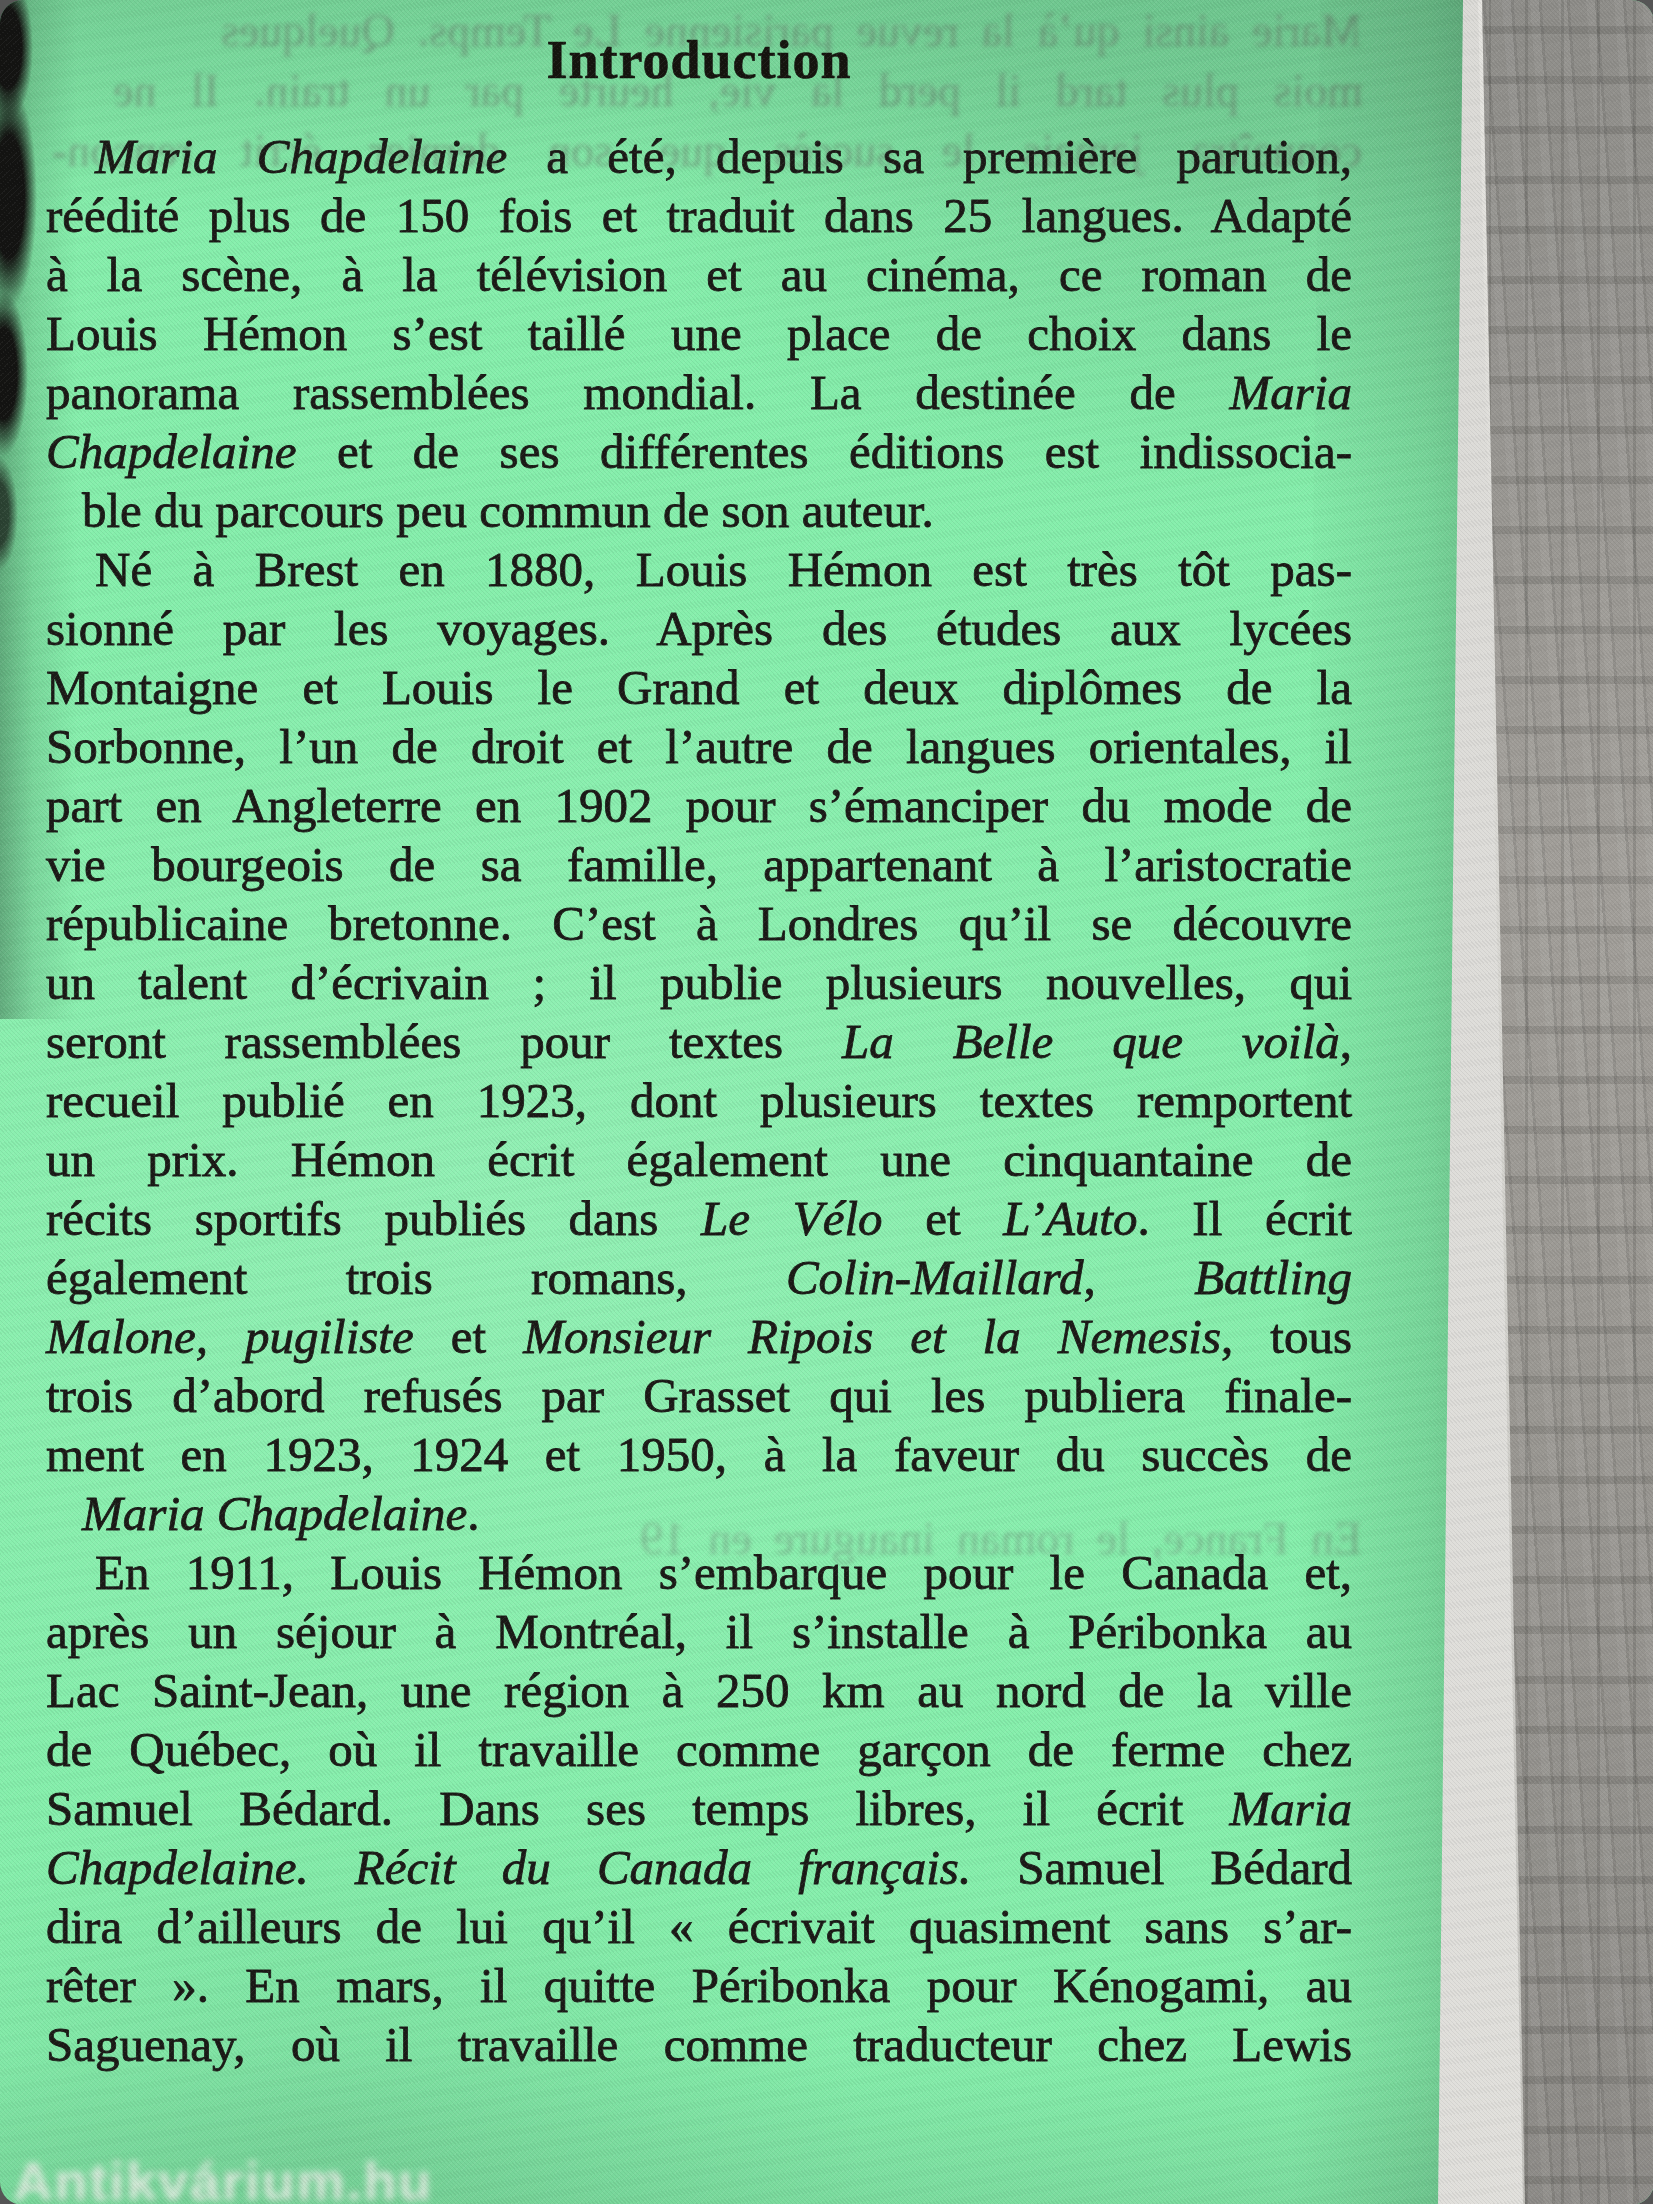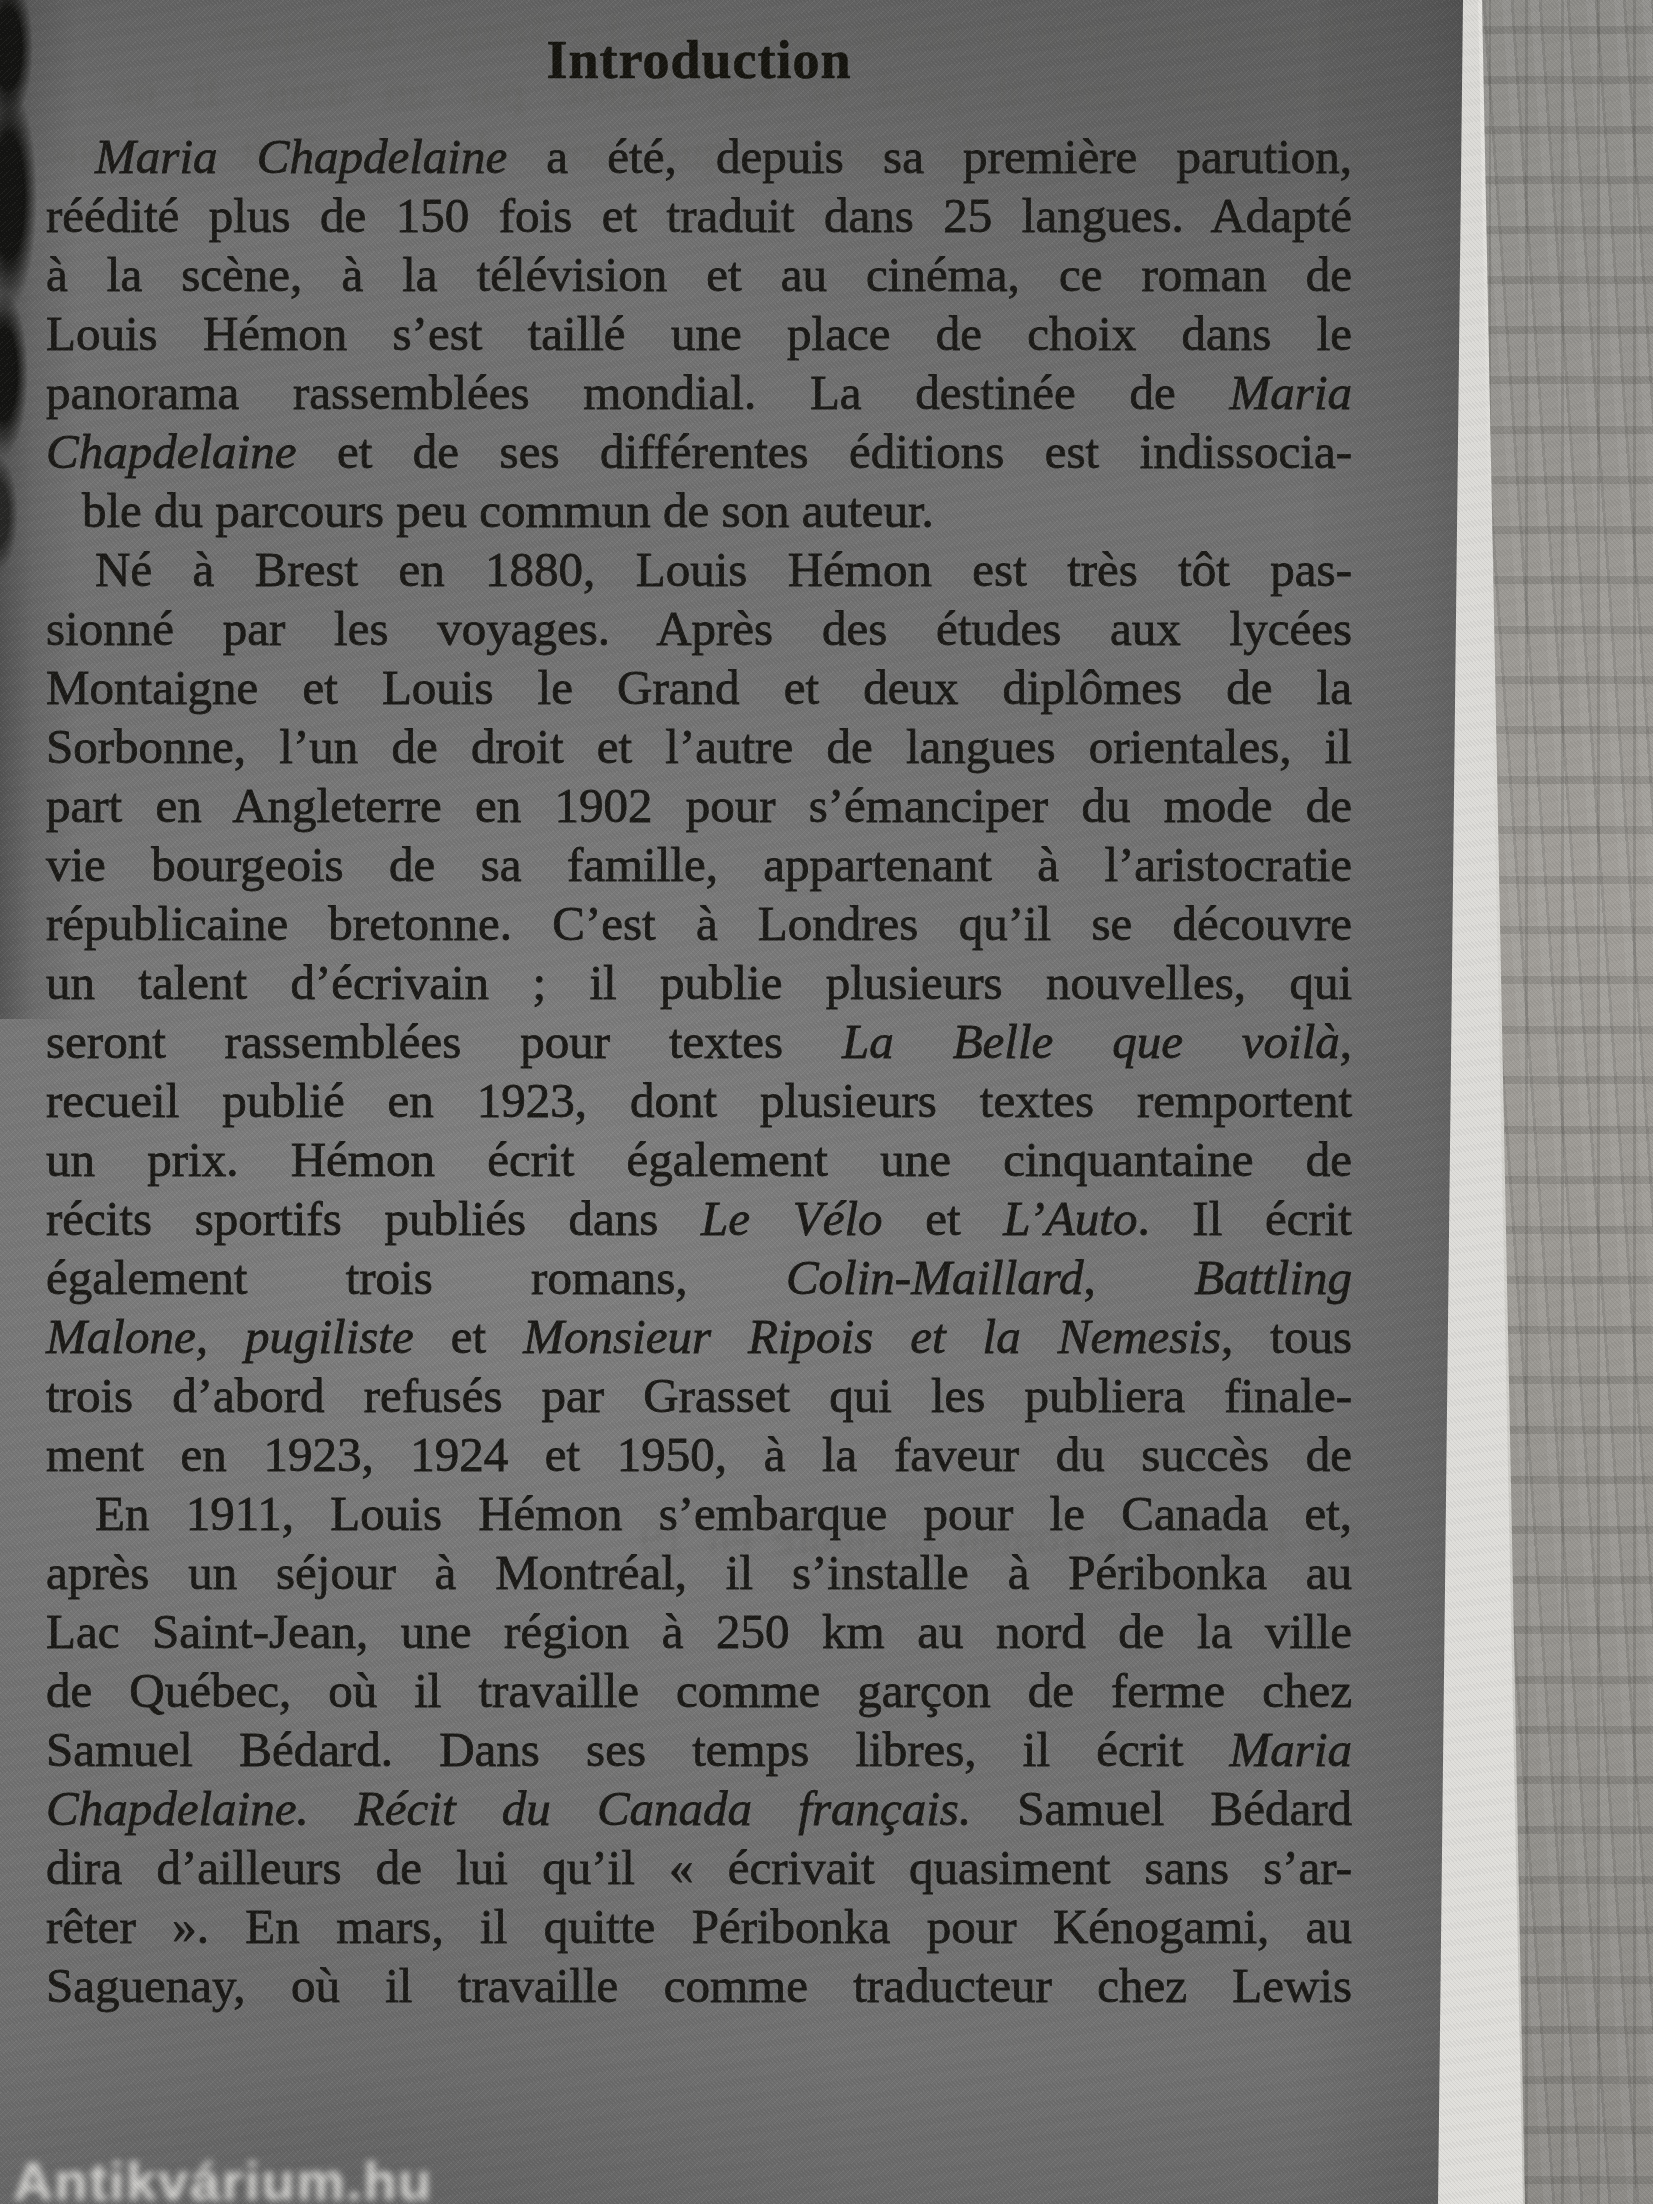--- a/index.html
+++ b/index.html
@@ -1,19 +1,20 @@
 <!DOCTYPE html>
 <html><head>
 <meta charset="utf-8">
 <style>
   html,body{margin:0;padding:0;background:#555;}
   .canvas{
     position:relative;width:1654px;height:2205px;overflow:hidden;
-    background:#737373;
+    background:#86efac;
     font-family:"Liberation Serif","DejaVu Serif",serif;
+    border-radius:23px;
   }
   
   .page-mottle{position:absolute;inset:0;pointer-events:none;
     background:
       radial-gradient(ellipse 873px 485px at 75% 8%, rgba(0,0,0,.10), transparent 70%),
       radial-gradient(ellipse 1164px 873px at 30% 55%, rgba(255,255,255,.10), transparent 75%),
       radial-gradient(ellipse 776px 485px at 20% 97%, rgba(0,0,0,.07), transparent 70%),
       linear-gradient(180deg, rgba(0,0,0,.13), rgba(0,0,0,0) 223px),
       linear-gradient(0deg, rgba(0,0,0,.08), rgba(0,0,0,0) 155px);
   }
@@ -114,20 +115,21 @@
         <div class="line"><span>républicaine bretonne. C’est à Londres qu’il se découvre</span></div>
         <div class="line"><span>un talent d’écrivain ; il publie plusieurs nouvelles, qui</span></div>
         <div class="line"><span>seront rassemblées pour textes </span><i>La Belle que voilà</i><span>,</span></div>
         <div class="line"><span>recueil publié en 1923, dont plusieurs textes remportent</span></div>
         <div class="line"><span>un prix. Hémon écrit également une cinquantaine de</span></div>
         <div class="line"><span>récits sportifs publiés dans </span><i>Le Vélo</i><span> et </span><i>L’Auto</i><span>. Il écrit</span></div>
         <div class="line"><span>également trois romans, </span><i>Colin-Maillard</i><span>, </span><i>Battling</i></div>
         <div class="line"><i>Malone, pugiliste</i><span> et </span><i>Monsieur Ripois et la Nemesis</i><span>, tous</span></div>
         <div class="line"><span>trois d’abord refusés par Grasset qui les publiera finale-</span></div>
         <div class="line"><span>ment en 1923, 1924 et 1950, à la faveur du succès de</span></div>
+        <div class="line last"><i>Maria Chapdelaine</i><span>.</span></div>
       </div>
       <div>
         <div class="line indent"><span>En 1911, Louis Hémon s’embarque pour le Canada et,</span></div>
         <div class="line"><span>après un séjour à Montréal, il s’installe à Péribonka au</span></div>
         <div class="line"><span>Lac Saint-Jean, une région à 250 km au nord de la ville</span></div>
         <div class="line"><span>de Québec, où il travaille comme garçon de ferme chez</span></div>
         <div class="line"><span>Samuel Bédard. Dans ses temps libres, il écrit </span><i>Maria</i></div>
         <div class="line"><i>Chapdelaine. Récit du Canada français.</i><span> Samuel Bédard</span></div>
         <div class="line"><span>dira d’ailleurs de lui qu’il « écrivait quasiment sans s’ar-</span></div>
         <div class="line"><span>rêter ». En mars, il quitte Péribonka pour Kénogami, au</span></div>

